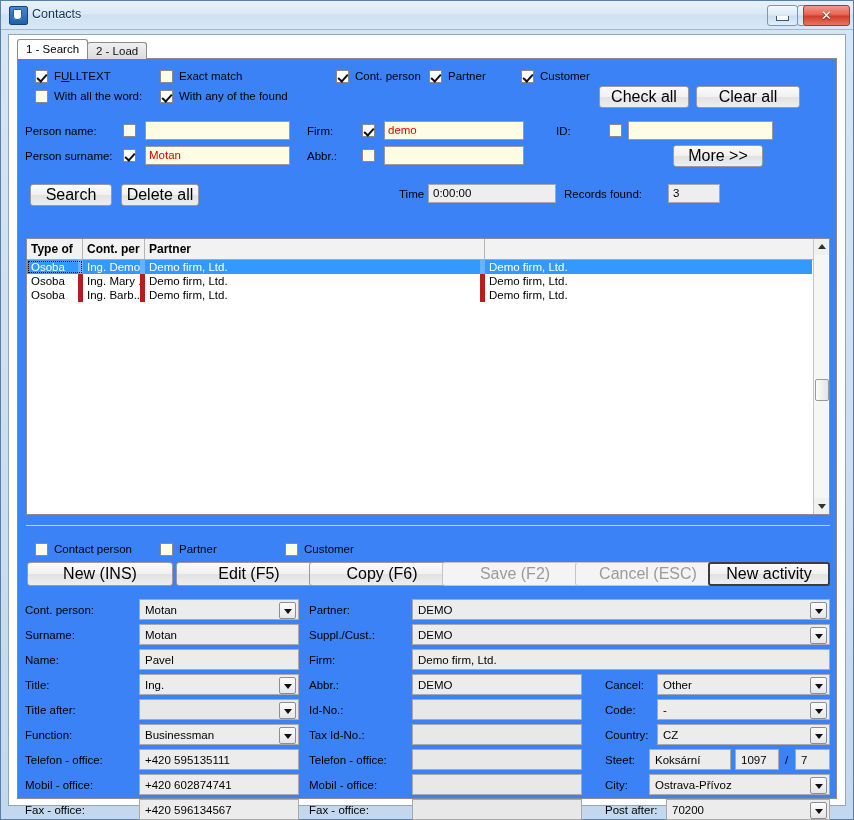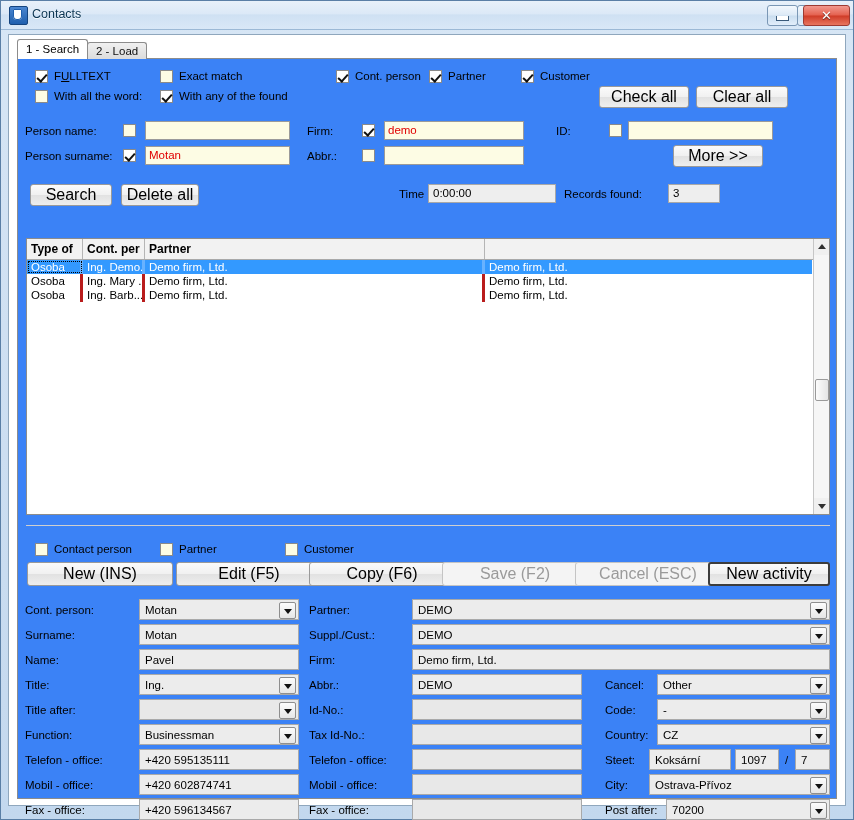--- a/index.html
+++ b/index.html
@@ -151,21 +151,21 @@
   .gh{
     position:absolute;top:0;height:20px;box-sizing:border-box;
     font-weight:bold;font-size:12px;padding:3px 0 0 4px;
     border-right:1px solid #b5b5b5;white-space:nowrap;overflow:hidden;
   }
   .grow{position:relative;height:14px;font-size:11.5px;}
   .grow.sel{background:#3399ff;color:#fff;}
   .gc{
     position:absolute;top:0;height:14px;box-sizing:border-box;
     padding:0 0 0 4px;line-height:14px;white-space:nowrap;overflow:hidden;
-    border-right:3px solid #b91c1c;
+    border-right:5px solid #b91c1c;
   }
   .grow.sel .gc{border-right-color:#68b2ff;}
   .gc.focus{outline:1px dotted #000;outline-offset:-2px;}
   #grid-vsb{
     position:absolute;right:0;top:0;width:16px;height:100%;
     background:#f6f6f6;border-left:1px solid #c6c6c6;box-sizing:border-box;
   }
   .sb-arrow{
     position:absolute;left:0;width:15px;height:16px;background:#f0f0f0;cursor:pointer;
   }
@@ -234,21 +234,21 @@
       <div class="cb checked" style="left:503px;top:11px;"></div>
       <div class="lbl" style="left:522px;top:11px;">Customer</div>
 
       <div class="cb" style="left:17px;top:31px;"></div>
       <div class="lbl" style="left:36px;top:31px;">With all the word:</div>
 
       <div class="cb checked" style="left:142px;top:31px;"></div>
       <div class="lbl" style="left:161px;top:31px;">With any of the found</div>
 
       <div class="btn" style="left:581px;top:27px;width:90px;">Check all</div>
-      <div class="btn" style="left:678px;top:27px;width:92px;">Clear all</div>
+      <div class="btn" style="left:678px;top:27px;width:104px;">Clear all</div>
 
       <div class="lbl" style="left:7px;top:66px;">Person name:</div>
       <div class="cb" style="left:105px;top:65px;"></div>
       <div class="inp" style="left:127px;top:62px;width:145px;"></div>
 
       <div class="lbl" style="left:7px;top:91px;">Person surname:</div>
       <div class="cb checked" style="left:105px;top:90px;"></div>
       <div class="inp" style="left:127px;top:87px;width:145px;">Motan</div>
 
       <div class="lbl" style="left:289px;top:66px;">Firm:</div>

